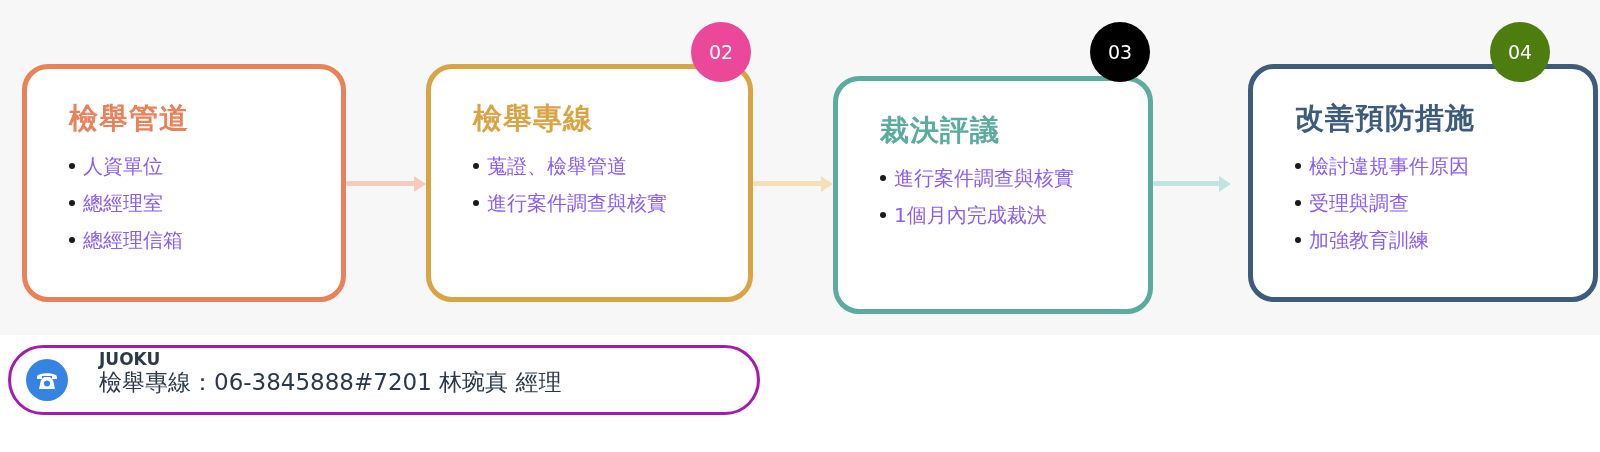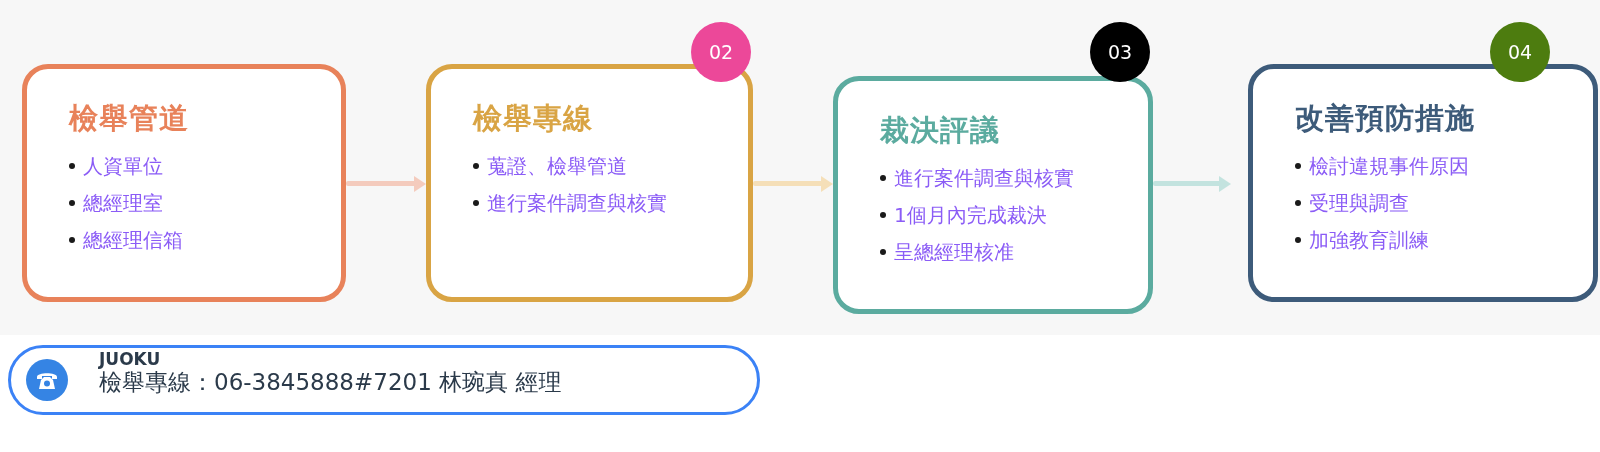--- a/index.html
+++ b/index.html
@@ -74,21 +74,21 @@
       position: absolute; top: -5px;
       width: 0; height: 0;
       border-top: 8px solid transparent;
       border-bottom: 8px solid transparent;
       border-left: 12px solid;
     }
     .contact {
       position: absolute;
       left: 8px; top: 345px;
       width: 752px; height: 70px;
-      border: 3px solid #3b82f6;
+      border: 3px solid #a21caf;
       border-radius: 36px;
       background: #ffffff;
     }
     .contact .phone-circle {
       position: absolute;
       left: 15px; top: 11px;
       width: 42px; height: 42px;
       border-radius: 50%;
       background: #3584e4;
     }
@@ -141,21 +141,20 @@
   <div class="arrow" style="left:753px; width:80px;">
     <div class="shaft" style="width:70px; background:#f5dfb8;"></div>
     <div class="head" style="left:68px; border-left-color:#f5dfb8;"></div>
   </div>
 
   <div class="card" style="left:833px; width:320px; border-color:#5bab9f;margin-top:12px;">
     <div class="title" style="color:#5bab9f;">裁決評議</div>
     <ul>
       <li><span class="dot"></span><span>進行案件調查與核實</span></li>
       <li><span class="dot"></span><span>1個月內完成裁決</span></li>
-      <li><span class="dot"></span><span>呈總經理核准</span></li>
     </ul>
   </div>
   <div class="badge" style="left:1090px; background:#000000;">03</div>
 
   <div class="arrow" style="left:1153px; width:80px;">
     <div class="shaft" style="width:68px; background:#c3e3df;"></div>
     <div class="head" style="left:66px; border-left-color:#c3e3df;"></div>
   </div>
 
   <div class="card" style="left:1248px; width:350px; border-color:#3d5b7a;">

